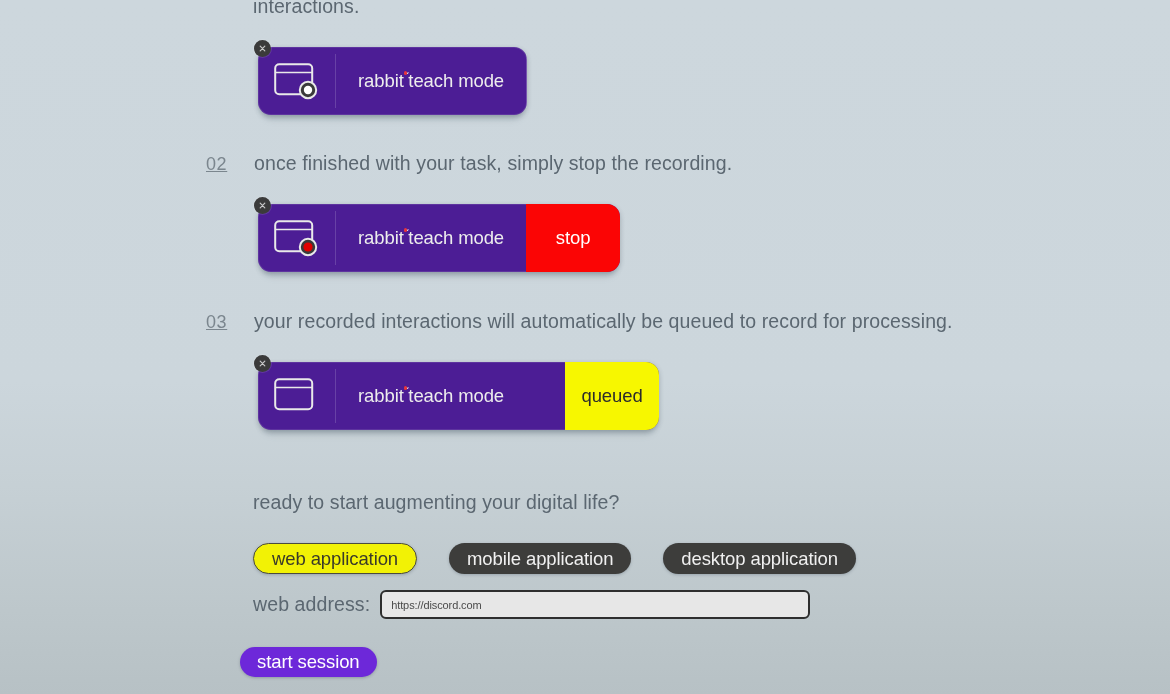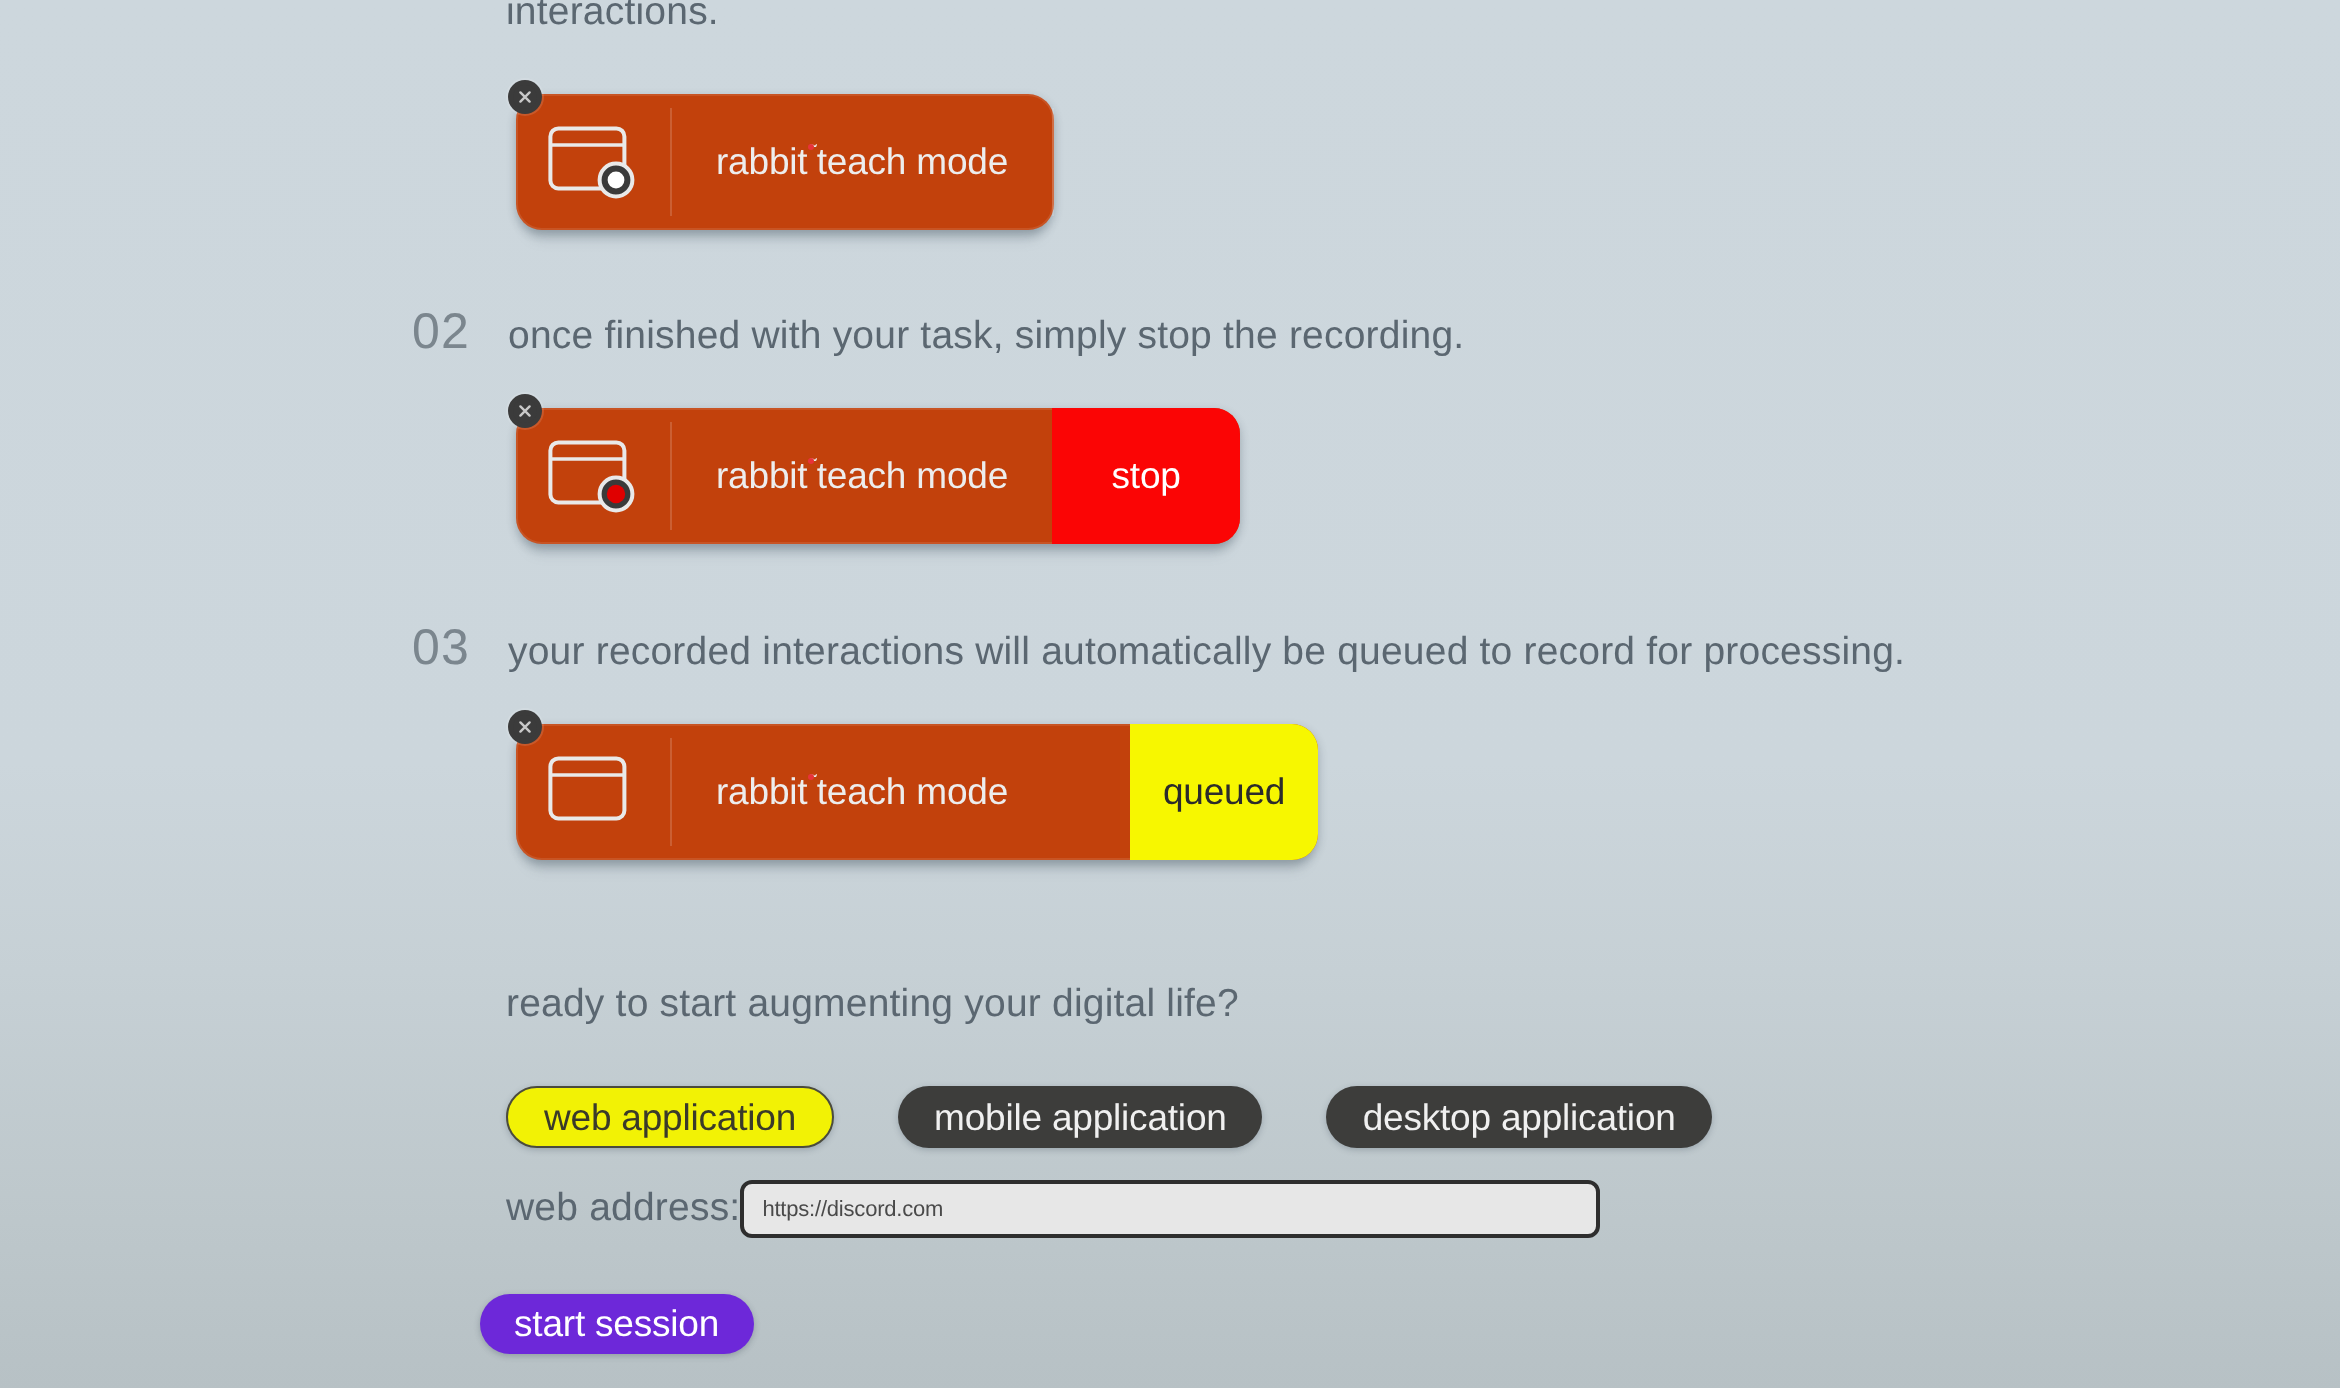--- a/index.html
+++ b/index.html
@@ -30,23 +30,24 @@
 
   
   .step-text, .clipped-text, .prompt-text, .field-label {
     font-size: 19.5px;
     letter-spacing: 0.1px;
     color: #5b6771;
     font-weight: 400;
     white-space: nowrap;
   }
   .step-num {
-    font-size: 25px;
+    font-size: 18px;
     color: #7b868e;
     letter-spacing: 0.6px;
+    text-decoration: underline;
   }
 
   .clipped-text {
     position: absolute;
     left: 253px;
     top: -5px;
   }
 
   .step-row {
     position: absolute;
@@ -60,21 +61,21 @@
   .badge-wrap {
     position: absolute;
     left: 258px;
   }
   .badge {
     position: relative;
     display: flex;
     align-items: stretch;
     height: 68px;
     border-radius: 13px;
-    background: #c2410c;
+    background: #4c1d95;
     box-shadow: 0 2px 5px rgba(40,55,70,0.30),
                 0 0 0 1px rgba(255,255,255,0.10) inset;
     overflow: visible;
   }
   .badge::after {
     content: "";
     position: absolute;
     left: 4px; right: 4px; bottom: -5px; height: 10px;
     border-radius: 0 0 13px 13px;
     background: rgba(80,95,108,0.17);
@@ -195,20 +196,21 @@
   .pill.plain {
     background: #3d3d3b;
     color: #f0f0f0;
   }
 
   .addr-row {
     position: absolute;
     left: 253px;
     display: flex;
     align-items: center;
+    gap: 10px;
   }
   .addr-input {
     width: 430px;
     height: 29px;
     border-radius: 6px;
     border: 2px solid #2e2e2e;
     background: #e7e7e7;
     color: #4a4a4a;
     font-family: "Liberation Sans", sans-serif;
     font-size: 11px;

